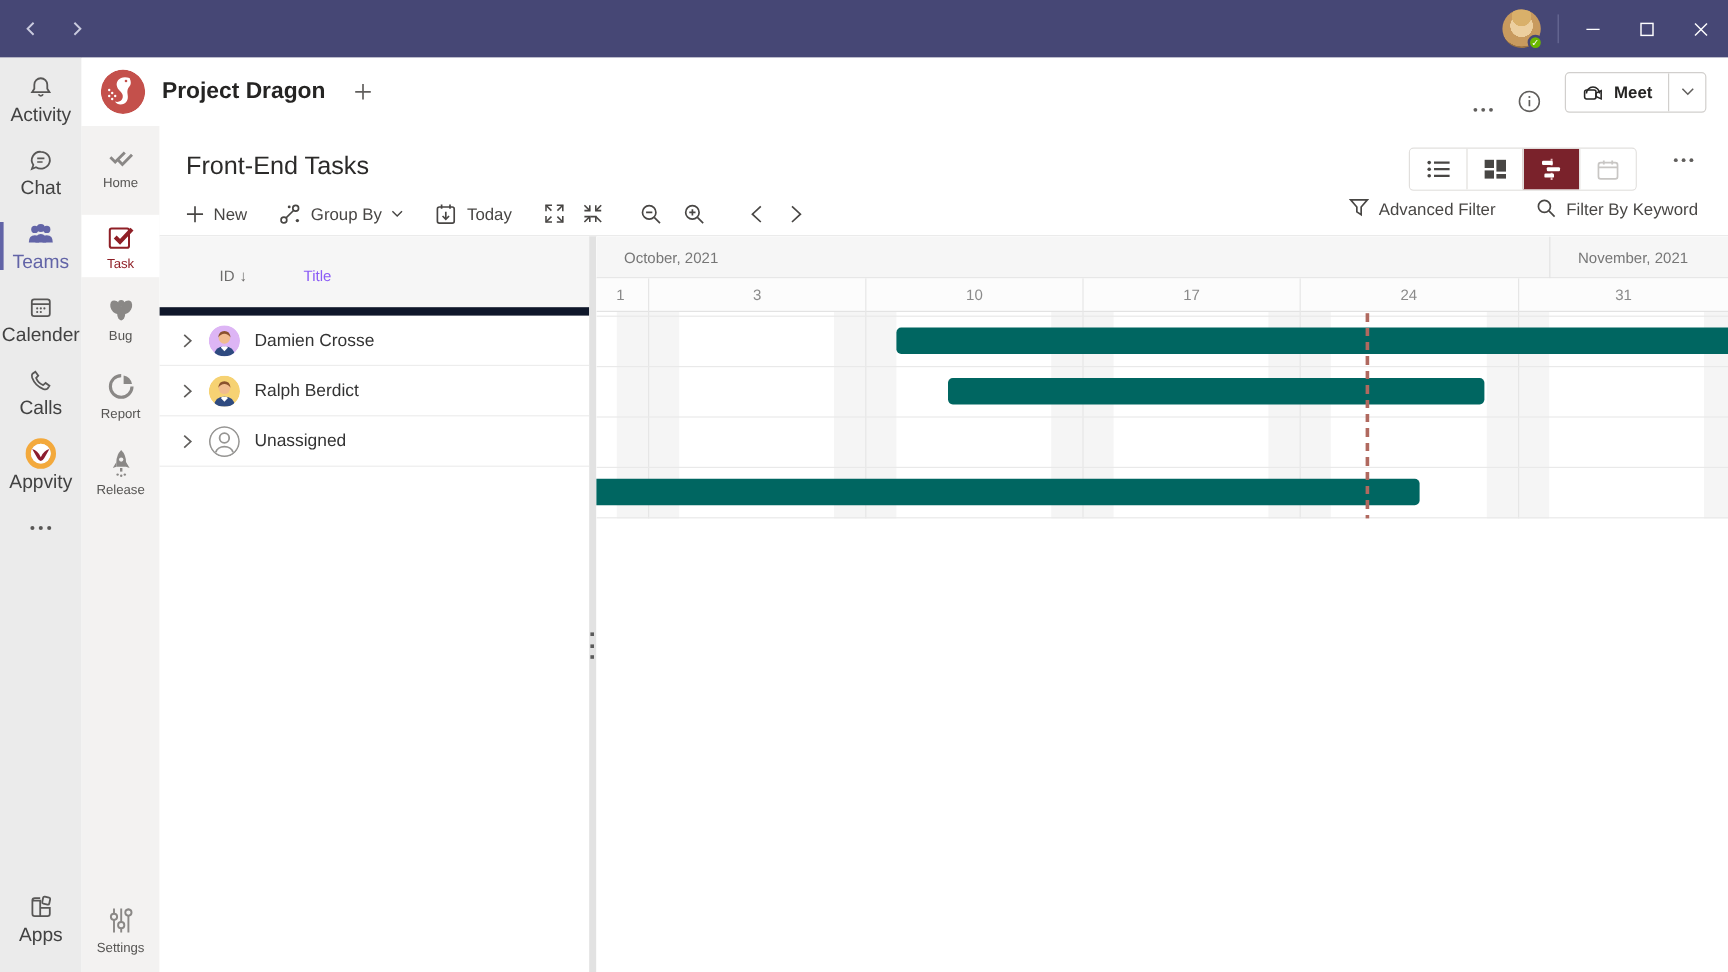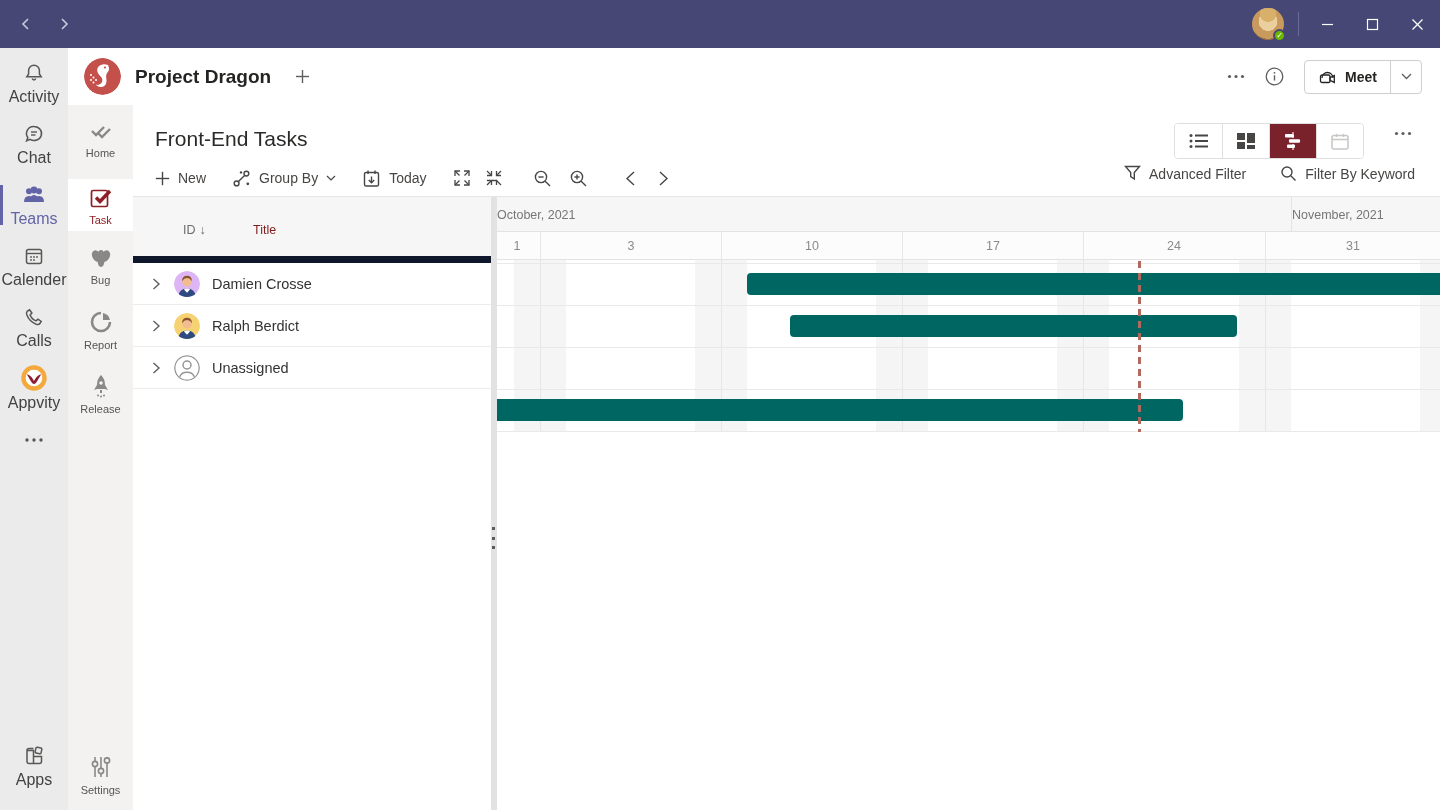--- a/index.html
+++ b/index.html
@@ -40,21 +40,21 @@
 
   
   .team-header { position:absolute; left:68px; top:48px; width:1372px; height:57px; background:#fff; display:flex; align-items:center; }
   .team-logo { width:37px; height:37px; border-radius:50%; margin-left:16px; flex:0 0 auto; }
   .team-name { font-size:19px; font-weight:bold; color:#252423; margin-left:14px; }
   .tabs { display:flex; align-items:center; gap:30px; margin-left:42px; height:57px; }
   .tab { font-size:14px; color:#605e5c; cursor:pointer; height:57px; display:flex; align-items:center; position:relative; }
   .tab.active { color:#5b5fc7; font-weight:bold; }
   .tab.active::after { content:""; position:absolute; left:-4px; right:-4px; bottom:6px; height:3px; border-radius:2px; background:#5b5fc7; }
   .tab-add { margin-left:24px; cursor:pointer; }
-  .th-right { margin-left:auto; display:flex; align-items:center; gap:20px; padding-right:18px; }
+  .th-right { margin-left:auto; display:flex; align-items:flex-end; gap:20px; padding-right:18px; }
   .meet-btn { display:flex; align-items:stretch; border:1px solid #d1cfcd; border-radius:4px; height:34px; overflow:hidden; cursor:pointer; background:#fff; }
   .meet-main { display:flex; align-items:center; gap:8px; padding:0 13px; font-size:14px; font-weight:bold; color:#252423; border-right:1px solid #d1cfcd; }
   .meet-chev { width:30px; display:flex; align-items:center; justify-content:center; }
 
   
   .toolbar { position:absolute; left:133px; top:105px; width:1307px; height:92px; background:#fff; border-bottom:1px solid #e6e6e6; }
   .view-title { position:absolute; left:22px; top:22px; font-size:21px; color:#2b2a29; }
   .actions { position:absolute; left:22px; top:60px; display:flex; align-items:center; height:26px; }
   .act-btn { display:flex; align-items:center; gap:8px; font-size:14px; color:#484644; cursor:pointer; background:none; border:none; font-family:inherit; }
   .icon-btn { background:none; border:none; cursor:pointer; display:flex; align-items:center; }
@@ -63,33 +63,33 @@
   .vt-btn { width:47px; height:34px; display:flex; align-items:center; justify-content:center; border:none; background:#fff; cursor:pointer; }
   .vt-btn + .vt-btn { border-left:1px solid #e1dfdd; }
   .vt-btn.active { background:#7a222b; }
   .vt-btn.disabled { cursor:default; }
   .toolbar-dots { position:absolute; right:28px; top:26px; cursor:pointer; }
 
   
   .panel { position:absolute; left:133px; top:197px; width:358px; height:613px; background:#fff; }
   .panel-header { height:66px; background:#f6f6f6; border-bottom:7px solid #0f172a; position:relative; }
   .col-id { position:absolute; left:50px; top:26px; font-size:12.5px; color:#6d6c6b; display:flex; gap:4px; align-items:center; }
-  .col-title { position:absolute; left:120px; top:26px; font-size:12.5px; color:#7f1d1d; }
+  .col-title { position:absolute; left:120px; top:26px; font-size:12.5px; color:#8b5cf6; }
   .prow { height:42px; border-bottom:1px solid #ededed; display:flex; align-items:center; cursor:pointer; }
   .chev { margin-left:17px; display:flex; }
   .avatar { width:26px; height:26px; border-radius:50%; overflow:hidden; margin-left:12px; flex:0 0 auto; }
   .gname { margin-left:12px; font-size:14.5px; color:#333; }
 
   .splitter { position:absolute; left:491px; top:197px; width:6px; height:613px; background:#e2e2e2; cursor:col-resize; }
   .splitter .grip { position:absolute; left:1px; top:330px; width:4px; height:22px; display:flex; flex-direction:column; justify-content:space-between; }
   .splitter .grip i { width:3px; height:3px; background:#5b5b5b; }
 
   .gantt { position:absolute; left:497px; top:197px; width:943px; height:613px; background:#fff; overflow:hidden; }
   .month-row { position:absolute; left:0; top:0; width:100%; height:35px; background:#f6f6f6; border-bottom:1px solid #e3e3e3; }
-  .month-cell { position:absolute; top:0; height:35px; display:flex; align-items:center; font-size:12.5px; color:#767676; }
+  .month-cell { position:absolute; top:0; height:35px; display:flex; align-items:center; padding-left:23px; font-size:12.5px; color:#767676; }
   .month-cell.second { border-left:1px solid #e3e3e3; }
   .day-row { position:absolute; left:0; top:35px; width:100%; height:28px; background:#fcfcfc; border-bottom:1px solid #e3e3e3; }
   .day-label { position:absolute; top:7px; font-size:12.5px; color:#8a8a8a; transform:translateX(-50%); }
   .stripe { position:absolute; top:63px; height:172px; background:#f5f5f5; }
   .vline { position:absolute; top:35px; height:200px; width:1px; background:#e6e6e6; }
   .grow-line { position:absolute; left:0; width:100%; height:1px; background:#e9e9e9; }
   .gbar { position:absolute; height:22px; background:#006661; border-radius:4px; cursor:pointer; }
   .today-line { position:absolute; top:64px; height:171px; width:3px; background:repeating-linear-gradient(to bottom, #b0695f 0 7px, transparent 7px 12px); }
 </style>
 </head>

